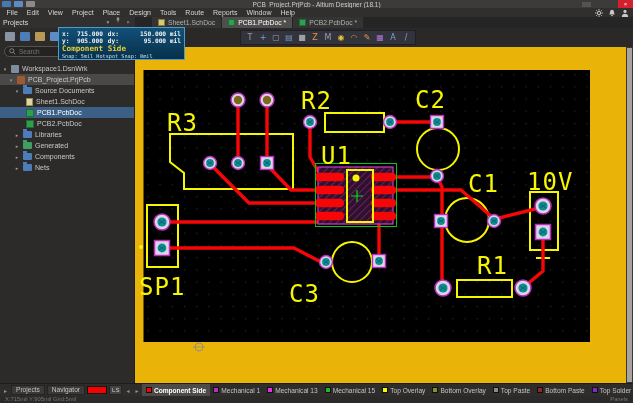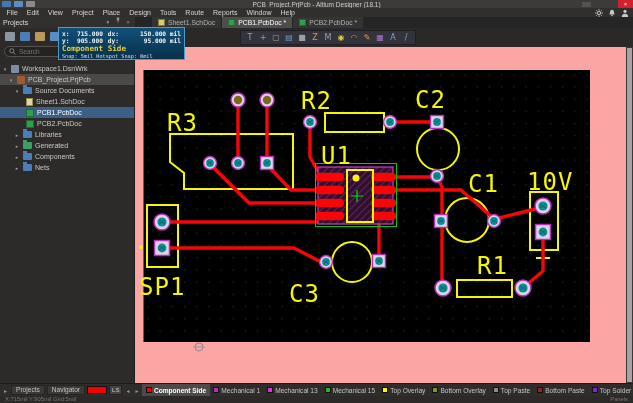--- a/index.html
+++ b/index.html
@@ -63,21 +63,21 @@
 .i-pcb{width:8px;height:8px;background:#2f9e4e;border:1px solid #1b6e33;flex:none;}
 
 
 .toolband{position:absolute;left:135px;top:28px;width:498px;height:19px;background:#2a2928;}
 .fl-toolbar{position:absolute;left:105px;top:2px;height:15px;background:#33333b;
             border:1px solid #1f1f26;display:flex;align-items:center;padding:0 3px;gap:1px;}
 .ticon{width:12px;text-align:center;font-size:8px;line-height:13px;cursor:default;
        font-family:"DejaVu Sans",sans-serif;}
 .tc-gray{color:#9aa0a8;}.tc-blue{color:#7aa0d4;}.tc-orange{color:#e8953a;}
 .tc-yellow{color:#e8c53a;}.tc-purple{color:#b47ad4;}
-.canvas{position:absolute;left:135px;top:47px;width:491px;height:336px;background:#fca5a5;}
+.canvas{position:absolute;left:135px;top:47px;width:491px;height:336px;background:#eab308;}
 .canvas svg{position:absolute;left:0;top:0;}
 .vscroll{position:absolute;left:626px;top:47px;width:7px;height:336px;background:#3a3734;}
 .vscroll .thumb{position:absolute;left:1px;right:1px;top:1px;bottom:1px;background:#a7a4a0;}
 
 
 .hud{position:absolute;left:58px;top:27px;width:127px;height:33px;z-index:40;
      background:linear-gradient(#115078,#08304b);border:1px solid #4e9cc8;
      padding:2px 3px 1px 3px;font-family:"DejaVu Sans Mono",monospace;}
 .hud-line{display:flex;font-size:6.2px;font-weight:bold;color:#f2f2f2;line-height:7px;}
 .hud-line .hl{width:9px;}

